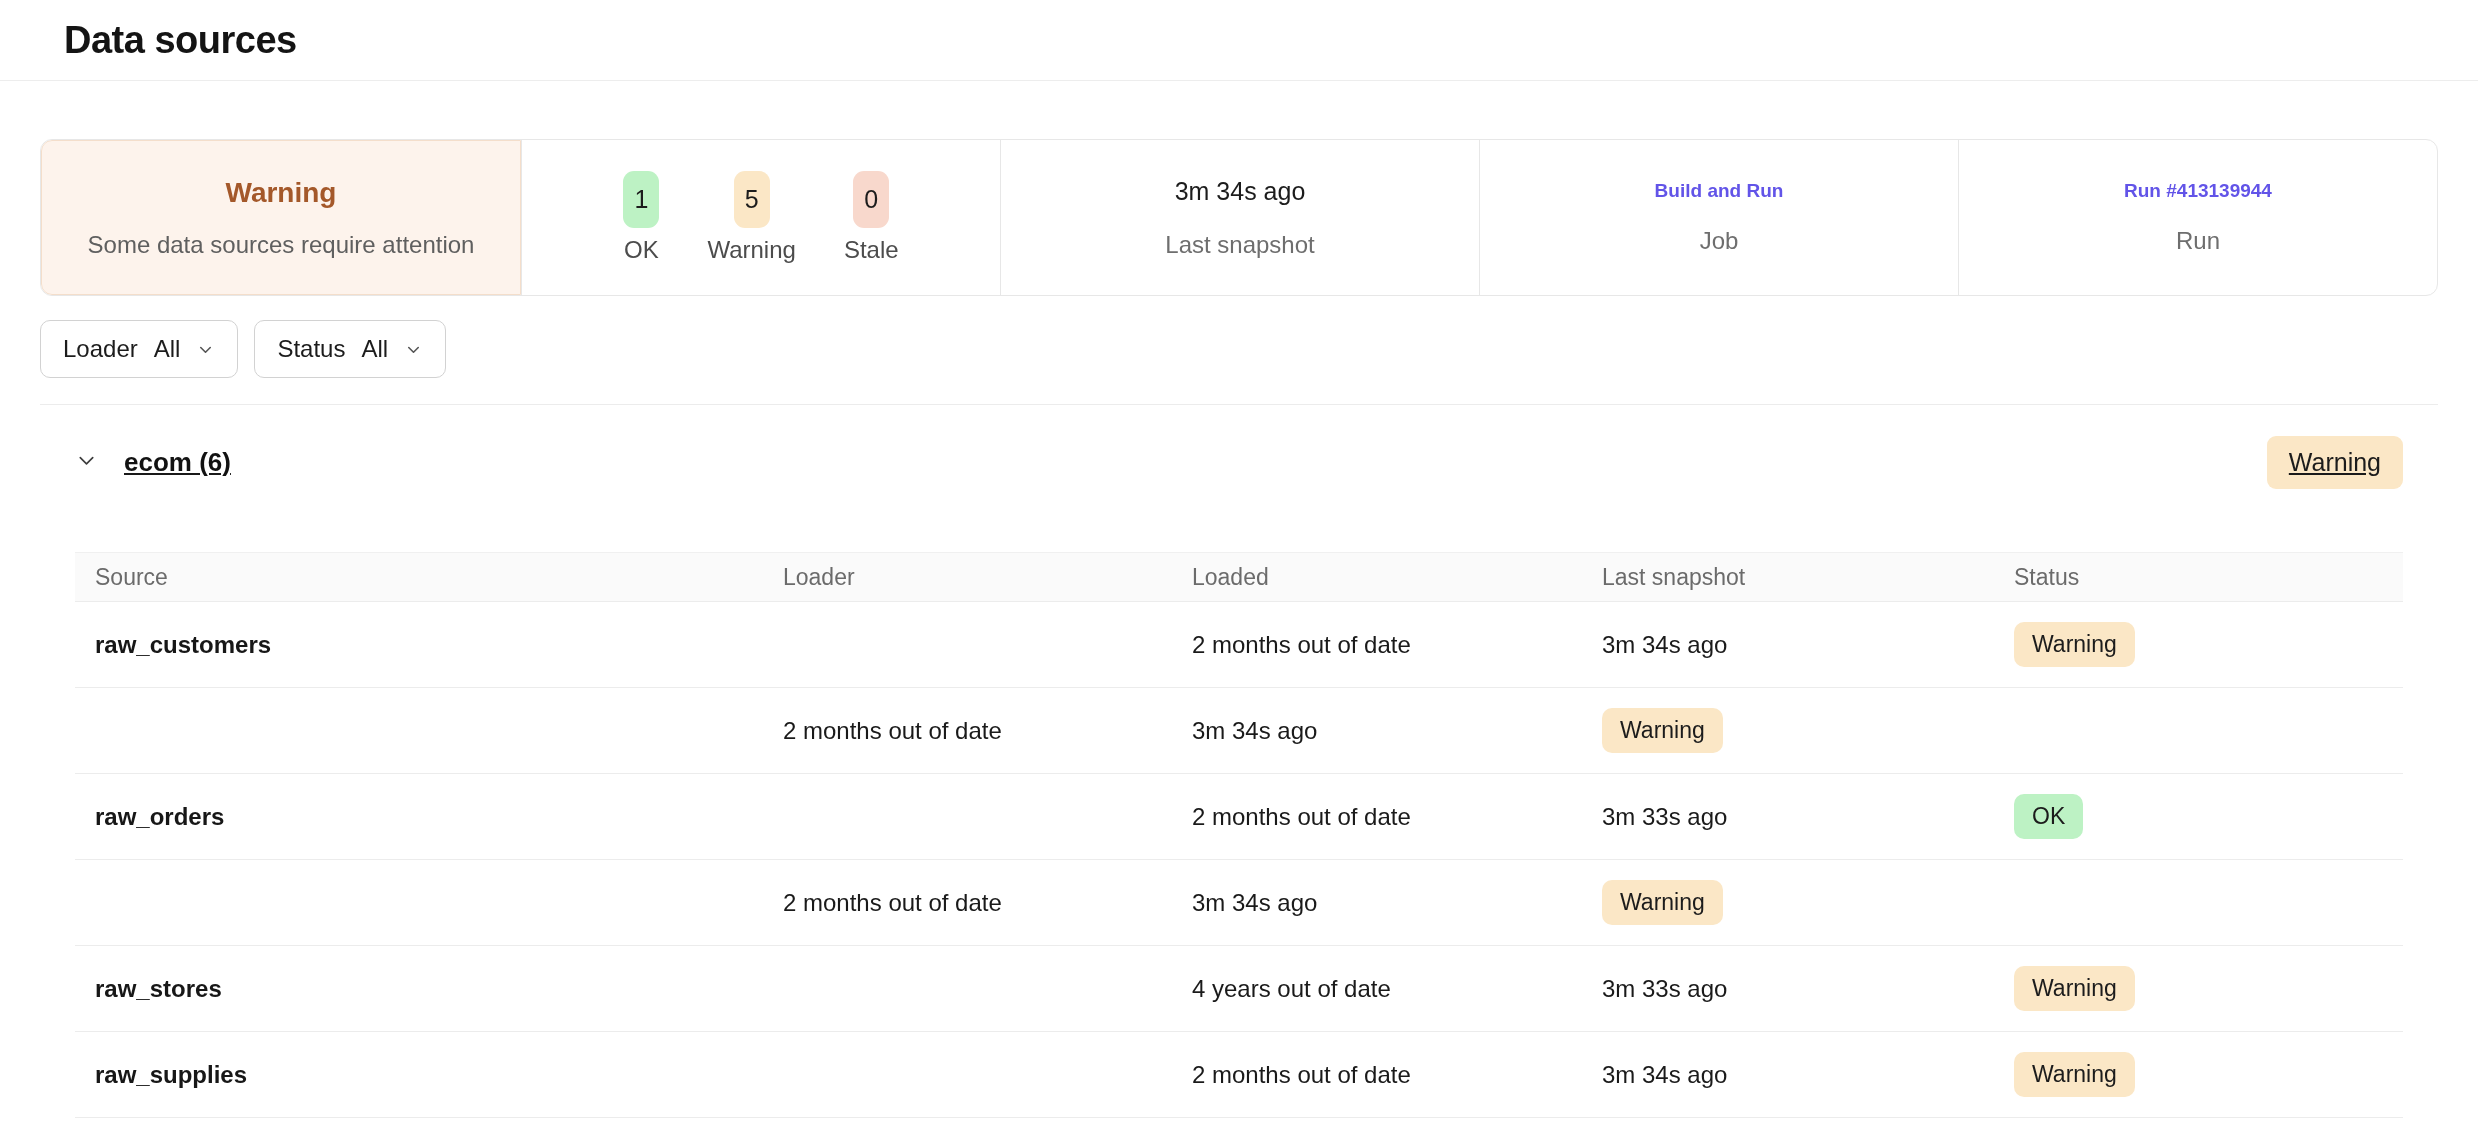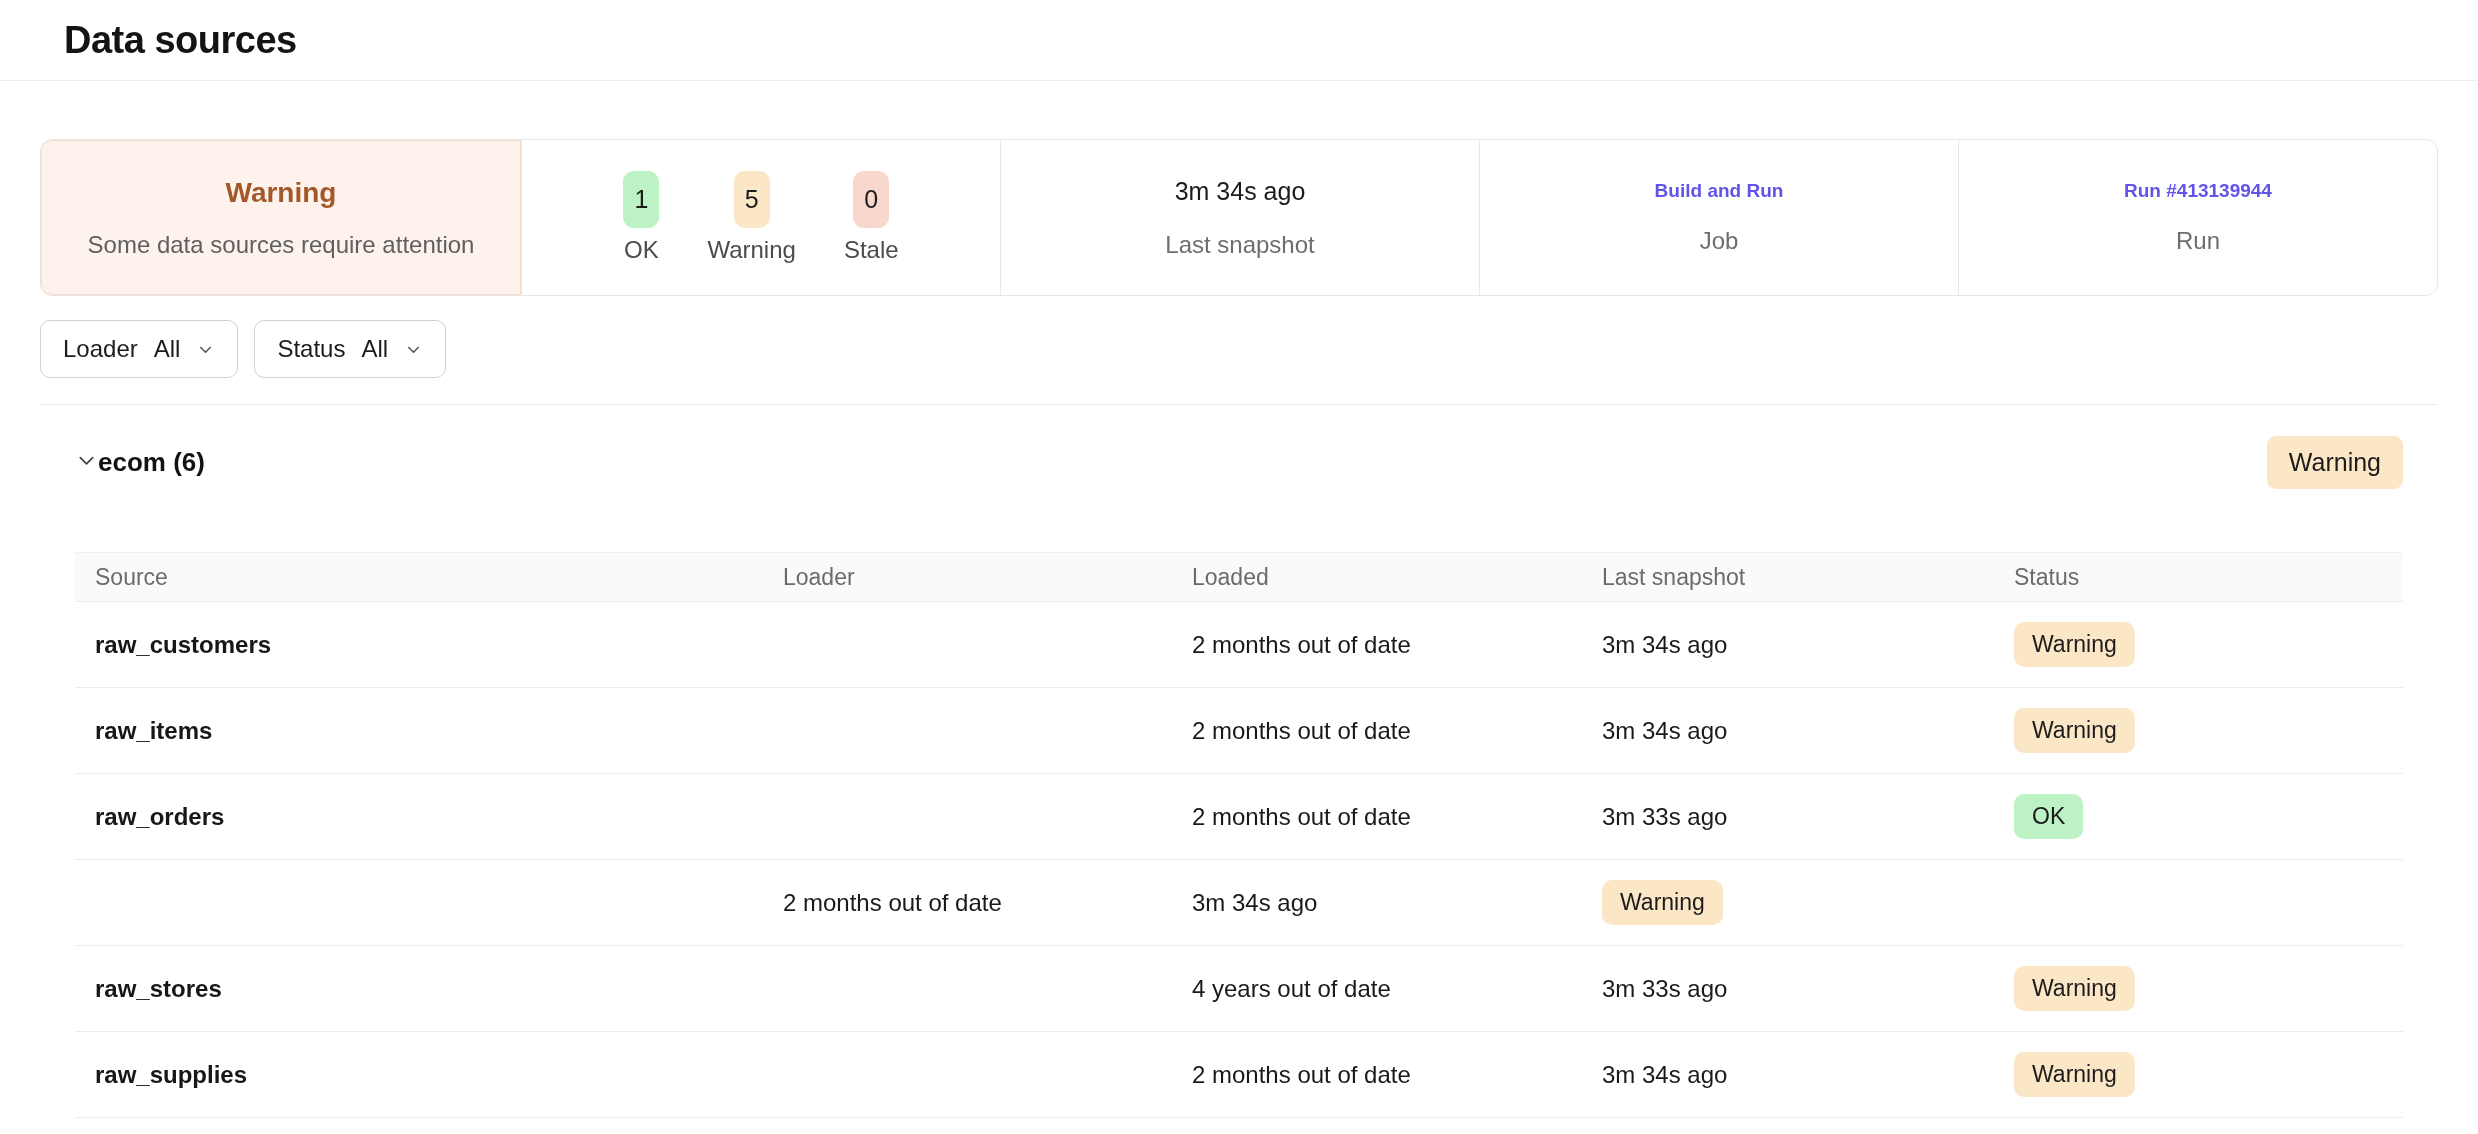--- a/index.html
+++ b/index.html
@@ -46,21 +46,21 @@
   .filters{margin-top:24px;display:flex;gap:16px;}
   .filter-btn{display:flex;align-items:center;gap:16px;height:58px;padding:0 22px;
     background:#fff;border:1px solid #d2d2d2;border-radius:10px;font-size:24px;cursor:pointer;
     font-family:inherit;color:#1c1c1c;}
   .filter-name{font-weight:500;}
   .filter-value{font-weight:500;}
   .chev{display:inline-flex;}
   .section-divider{margin-top:26px;border-bottom:1px solid var(--row-line);}
   
   .group-wrap{margin:0 35px;}
-  .group-header{margin-top:28px;height:58px;display:flex;align-items:center;}
+  .group-header{margin-top:28px;height:58px;display:flex;align-items:center;gap:26px;text-decoration:underline;}
   .chev-btn{background:none;border:none;cursor:pointer;display:flex;align-items:center;padding:0;}
   .group-name{font-size:26px;font-weight:700;color:#121212;}
   .spacer{flex:1;}
   .badge{display:inline-block;padding:9px 18px;border-radius:10px;font-size:23px;font-weight:500;color:#1c1c1c;}
   .badge-lg{padding:12px 22px;font-size:25px;border-radius:9px;}
   .badge-warning{background:var(--warning-badge-bg);}
   .badge-ok{background:var(--ok-badge-bg);}
   
   .gtable{margin-top:61px;}
   .thead,.trow{display:grid;grid-template-columns:708px 409px 410px 412px 1fr;align-items:center;}
@@ -159,21 +159,20 @@
       </div>
 
       <div class="trow">
         <div class="td src">raw_customers</div>
         <div class="td"></div>
         <div class="td">2 months out of date</div>
         <div class="td">3m 34s ago</div>
         <div class="td"><span class="badge badge-warning">Warning</span></div>
       </div>
       <div class="trow">
-        <div class="td src">raw_items</div>
         <div class="td"></div>
         <div class="td">2 months out of date</div>
         <div class="td">3m 34s ago</div>
         <div class="td"><span class="badge badge-warning">Warning</span></div>
       </div>
       <div class="trow">
         <div class="td src">raw_orders</div>
         <div class="td"></div>
         <div class="td">2 months out of date</div>
         <div class="td">3m 33s ago</div>

